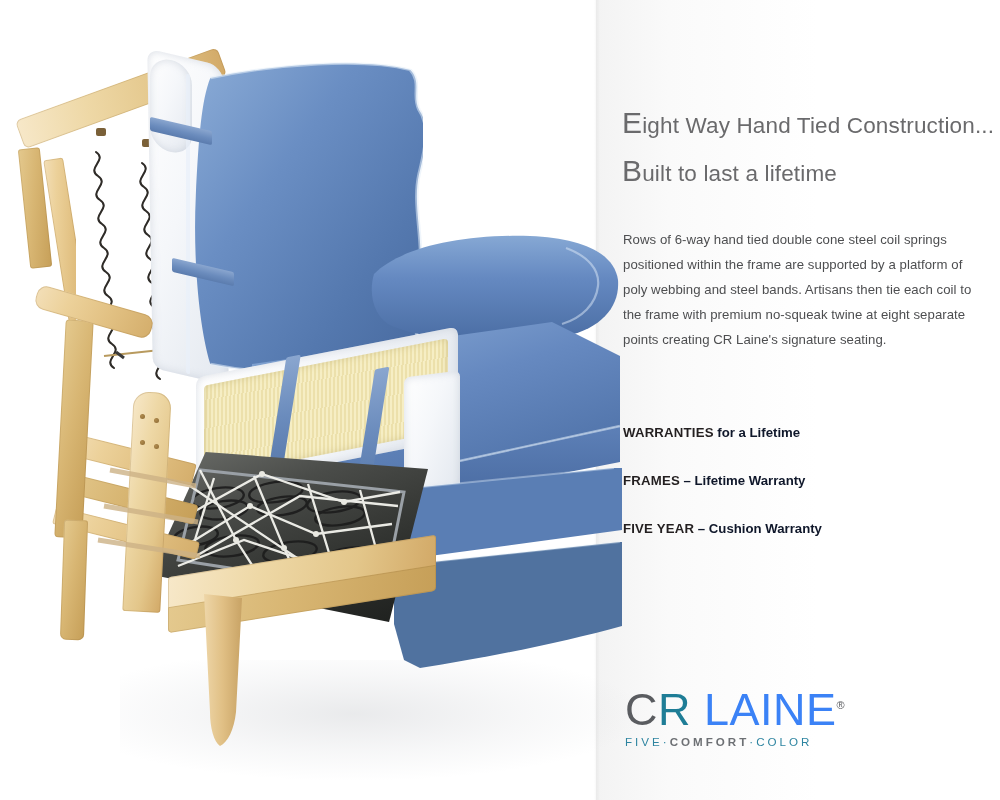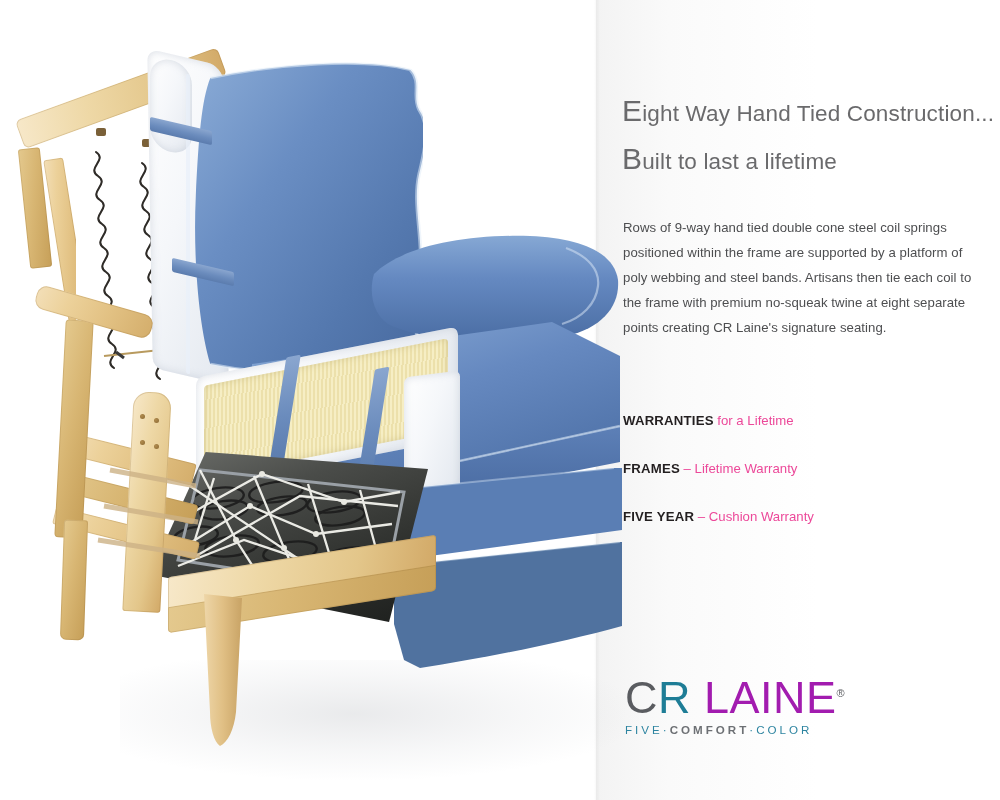--- a/index.html
+++ b/index.html
@@ -103,21 +103,21 @@
     position: absolute;
     background: linear-gradient(160deg,#6d6f6b 0%,#4a4c49 30%,#2d2f2c 70%,#1d1f1d 100%);
   }
 
   
   .svg-layer { position: absolute; left: 0; top: 0; overflow: visible; }
 
   
   .content {
     position: absolute;
-    left: 622px; top: 4px;
+    left: 622px; top: 16px;
     width: 360px; height: 784px;
   }
   .headline {
     color: #6a6a6c;
     font-family: "Liberation Sans", sans-serif;
     font-weight: 300;
     font-size: 22.5px;
     letter-spacing: 0.15px;
     line-height: 1.0;
     white-space: nowrap;
@@ -148,40 +148,40 @@
     color: #6d6e70;
     margin-bottom: 32px;
     white-space: nowrap;
   }
   .warranty-row:last-child { margin-bottom: 16px; }
   .warranty-row .wt {
     color: #231f20;
     font-weight: 700;
     letter-spacing: 0.2px;
   }
-  .warranty-row .wv { color: #ec4899; font-weight: 400; }
+  .warranty-row .wv { color: #0f172a; font-weight: 700; }
 
   
   .logo {
     position: absolute;
     left: 3px;
     top: 666px;
     width: 230px;
   }
   .logo-word {
     font-family: "Liberation Sans", sans-serif;
     font-weight: 400;
     font-size: 45px;
     letter-spacing: 0.5px;
     line-height: 46px;
     white-space: nowrap;
   }
   .logo-c { color: #5a5c60; }
   .logo-r { color: #1e7d96; }
-  .logo-laine { color: #a21caf; margin-top: 48px; }
+  .logo-laine { color: #3b82f6; margin-top: 48px; }
   .logo-reg {
     font-size: 11px;
     vertical-align: super;
     color: #5a5c60;
     letter-spacing: 0;
   }
   .logo-tag {
     margin-top: 2px;
     font-size: 11.6px;
     letter-spacing: 3.0px;
@@ -393,21 +393,21 @@
     </svg>
 
   </div>
 
   <div class="content">
 
     <div class="headline l1"><span class="cap">E</span><span>ight Way Hand Tied Construction...</span></div>
 
     <div class="headline l2"><span class="cap">B</span><span>uilt to last a lifetime</span></div>
 
-    <p class="body-copy">Rows of 9-way hand tied double cone steel coil springs positioned within the frame are supported by a platform of poly webbing and steel bands. Artisans then tie each coil to the frame with premium no-squeak twine at eight separate points creating CR Laine's signature seating.</p>
+    <p class="body-copy">Rows of 6-way hand tied double cone steel coil springs positioned within the frame are supported by a platform of poly webbing and steel bands. Artisans then tie each coil to the frame with premium no-squeak twine at eight separate points creating CR Laine's signature seating.</p>
 
     <div class="warranties">
       <div class="warranty-row"><span class="wt">WARRANTIES</span><span class="wv"> for a Lifetime</span></div>
 
       <div class="warranty-row"><span class="wt">FRAMES</span><span class="wv"> – Lifetime Warranty</span></div>
 
 
       <div class="warranty-row"><span class="wt">FIVE YEAR</span><span class="wv"> – Cushion Warranty</span></div>
     </div>
 

